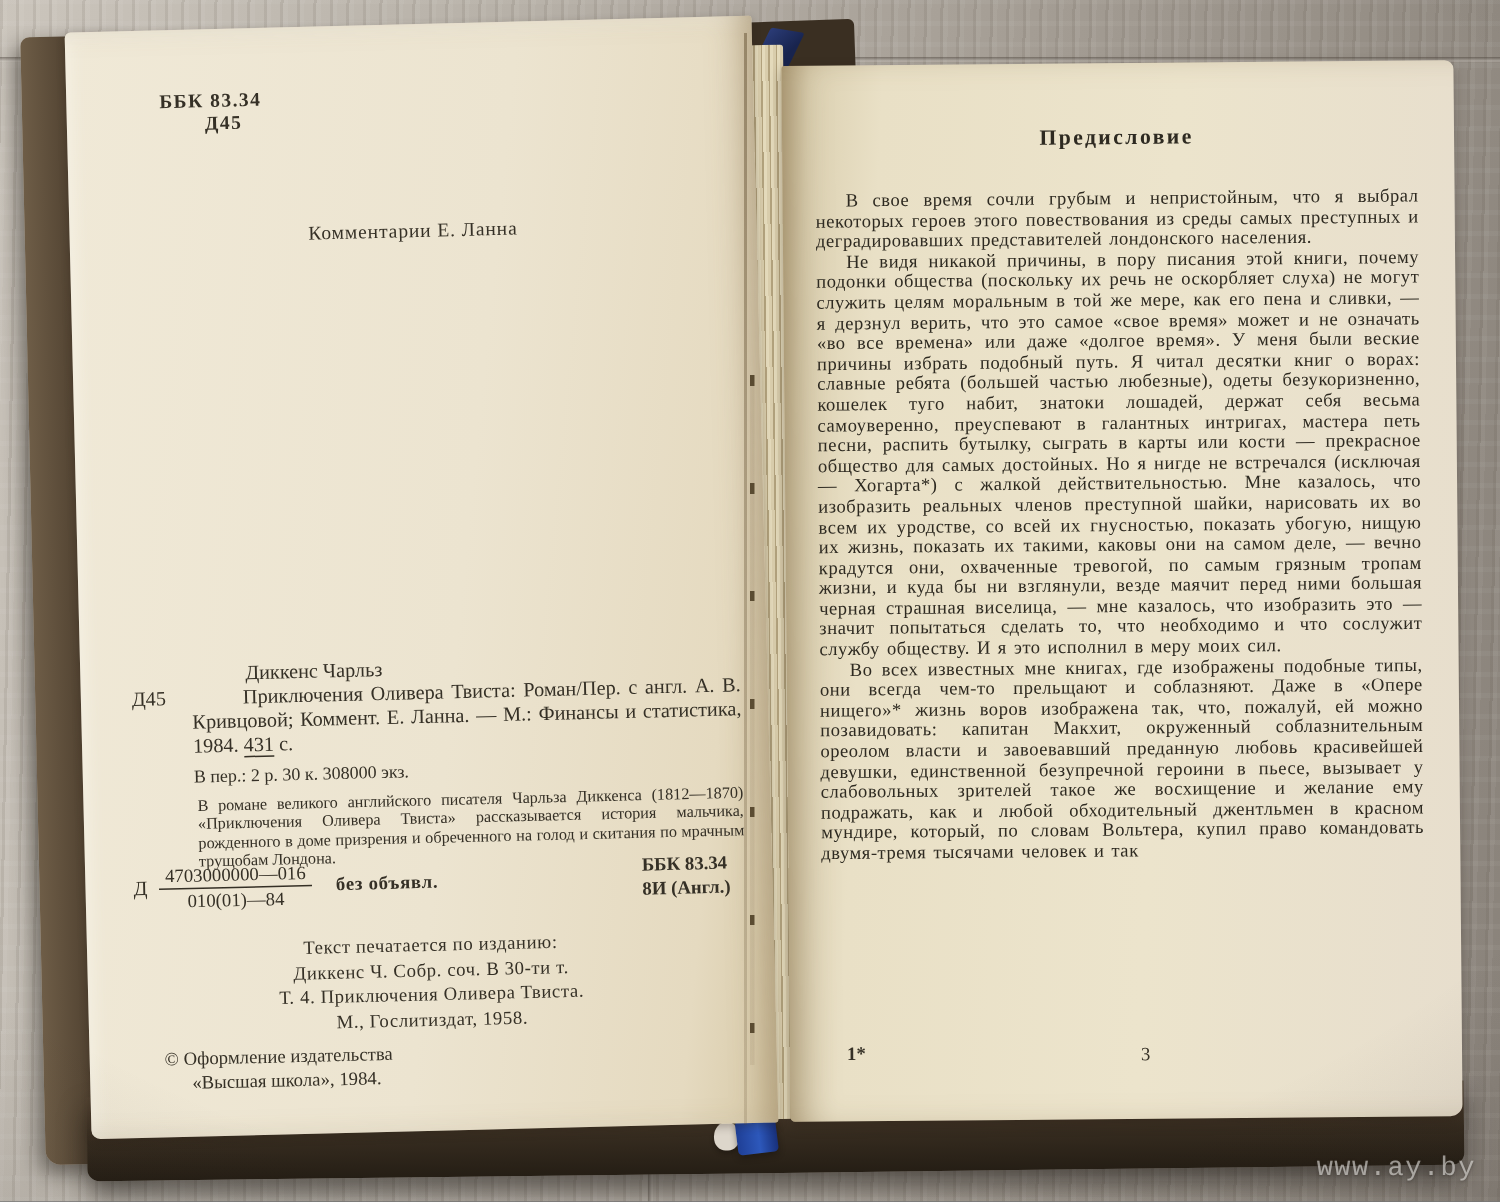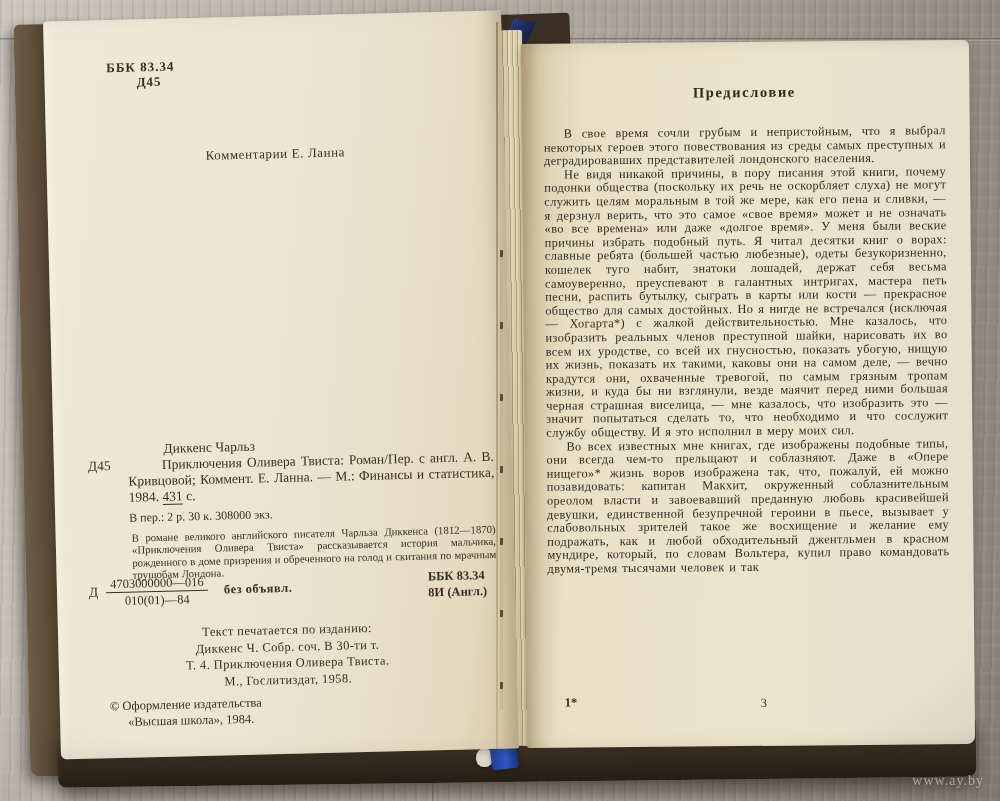--- a/index.html
+++ b/index.html
@@ -127,21 +127,21 @@
   .rp-body { margin-top:25px; font-size:12.4px; line-height:13.6px; text-align:justify; letter-spacing:0.35px; word-spacing:1.2px; }
   .rp-body p { margin:0; text-indent:20px; }
   .rp-footer { position:absolute; left:22px; right:24px; top:652px; font-size:12.5px; }
   .rp-sig { position:absolute; left:16px; top:0; font-weight:bold; }
   .rp-pagenum { position:absolute; left:212px; top:2px; }
   
   .vignette { position:absolute; inset:0; pointer-events:none;
     background:radial-gradient(115% 100% at 48% 42%, transparent 58%, rgba(35,28,22,0.16) 84%, rgba(25,20,15,0.34) 100%); }
   .watermark {
     position:absolute; right:16px; bottom:12px;
-    font-family:Liberation Serif, serif; font-size:14px; letter-spacing:1px;
+    font-family:Liberation Mono, monospace; font-size:18px; letter-spacing:1px;
     color:rgba(246,244,240,0.55); text-shadow:0 1px 2px rgba(60,55,50,0.6);
   }
 </style>
 </head>
 <body>
 
 <div class="scene">
 
   <div class="wood"></div>
   <div class="wood-seam-h seam-top"></div>

